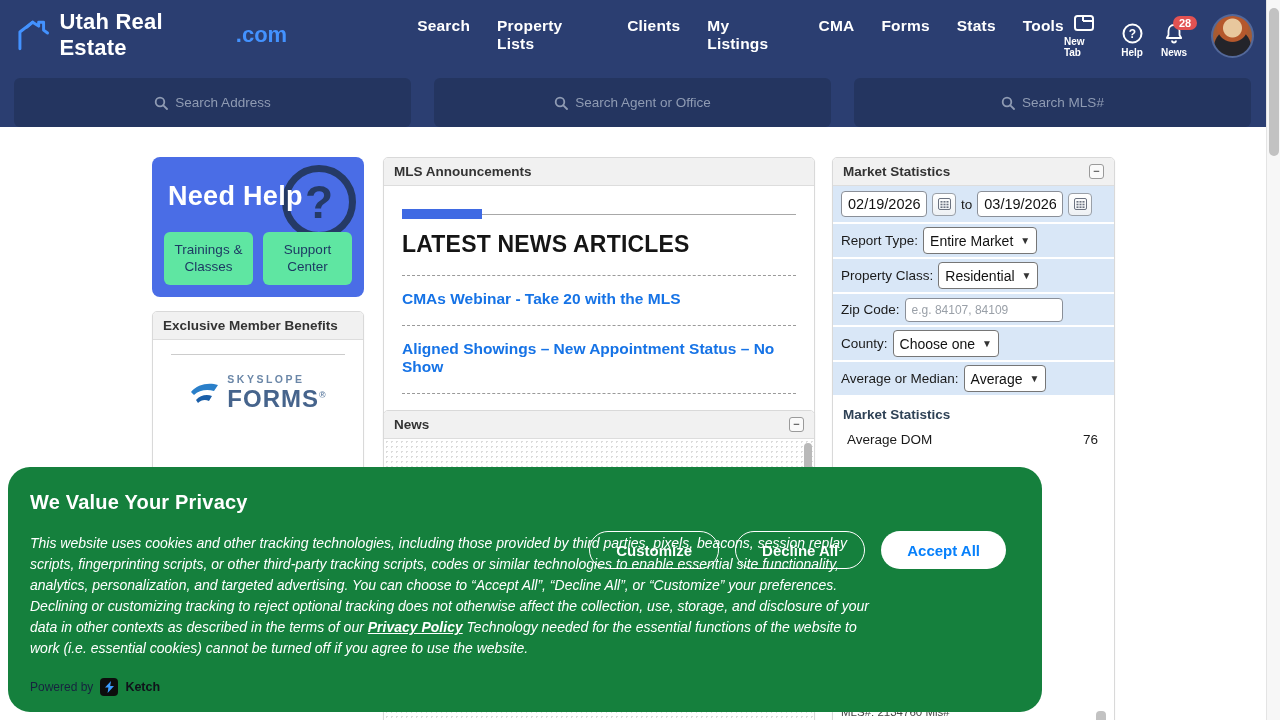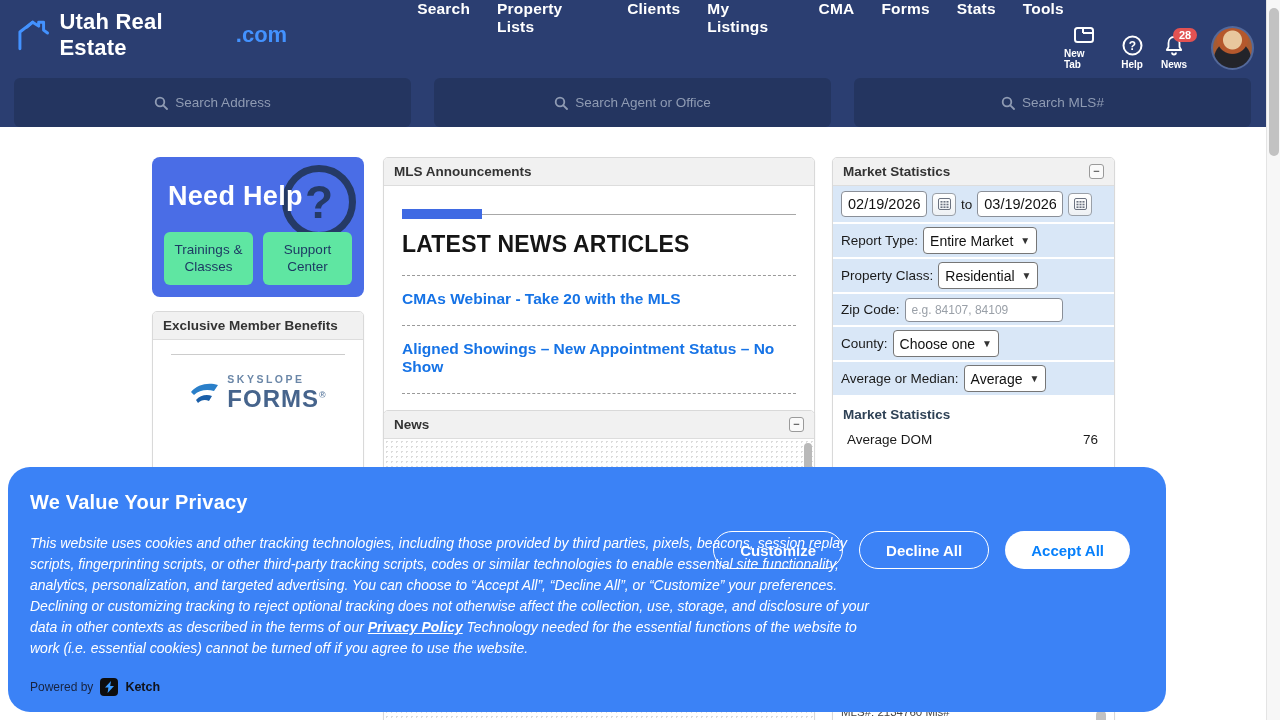--- a/index.html
+++ b/index.html
@@ -2,21 +2,21 @@
 <html><head>
 <meta charset="utf-8">
 <style>
   * { margin:0; padding:0; box-sizing:border-box; }
   html,body { width:1280px; height:720px; overflow:hidden; background:#fff;
     font-family:"Liberation Sans", sans-serif; }
   .stage { position:absolute; left:0; top:0; width:1280px; height:720px; overflow:hidden; background:#fff; }
 
   
   .top-header { position:absolute; left:0; top:0; width:1280px; height:127px; background:#2b3e71; }
-  .header-row { position:absolute; left:14px; right:26px; top:0; height:70px; display:flex; }
+  .header-row { position:absolute; left:14px; right:26px; top:0; height:70px; display:flex; align-items:center; }
   .logo { display:flex; align-items:center; gap:2px; cursor:pointer; }
   .logo svg { margin-right:4px; }
   .logo-main { color:#fff; font-size:22px; font-weight:700; letter-spacing:.2px; }
   .logo-suffix { color:#4392ff; font-size:22px; font-weight:700; }
   .main-nav { display:flex; gap:27px; margin-left:130px; }
   .main-nav a { color:#fff; font-size:15.5px; font-weight:700; text-decoration:none; letter-spacing:.2px; cursor:pointer; }
   .header-actions { margin-left:auto; display:flex; align-items:flex-end; gap:18px; }
   .action { display:flex; flex-direction:column; align-items:center; gap:3px; color:#fff; cursor:pointer; position:relative; }
   .action-label { font-size:10px; font-weight:700; }
   .badge { position:absolute; top:-7px; left:12px; background:#e25252; color:#fff; font-size:11px; font-weight:700;
@@ -107,21 +107,21 @@
   .mls-number { position:absolute; left:8px; top:548px; font-size:11.5px; color:#444; }
   .stats-scroll-fragment { position:absolute; right:8px; top:553px; width:10px; height:20px; background:#c2c2c2; border-radius:4px; }
 
   
   .page-scrollbar { position:absolute; right:0; top:0; width:14px; height:720px; background:#f7f7f7;
     border-left:1px solid #e4e4e4; }
   .page-scroll-thumb { position:absolute; left:2px; top:8px; width:10px; height:148px; background:#c2c2c2;
     border-radius:5px; cursor:grab; }
 
   
-  .cookie-banner { position:absolute; left:8px; top:467px; width:1158px; height:245px; background:#3b82f6;
+  .cookie-banner { position:absolute; left:8px; top:467px; width:1034px; height:245px; background:#15803d;
     border-radius:22px; color:#fff; }
   .cb-title { position:absolute; left:22px; top:24px; font-size:20px; font-weight:800; letter-spacing:.2px; }
   .cb-text { position:absolute; left:22px; top:66px; width:852px; font-size:14px; font-style:italic;
     line-height:21px; }
   .cb-link { color:#fff; font-weight:700; text-decoration:underline; cursor:pointer; }
   .cb-buttons { position:absolute; right:36px; top:64px; display:flex; gap:16px; }
   .cb-btn { height:38px; padding:0 26px; border-radius:20px; font-size:15px; font-weight:700;
     font-family:inherit; cursor:pointer; }
   .cb-btn.outline { background:transparent; border:1.5px solid #fff; color:#fff; }
   .cb-btn.solid { background:#fff; border:none; color:#0780fb; }

